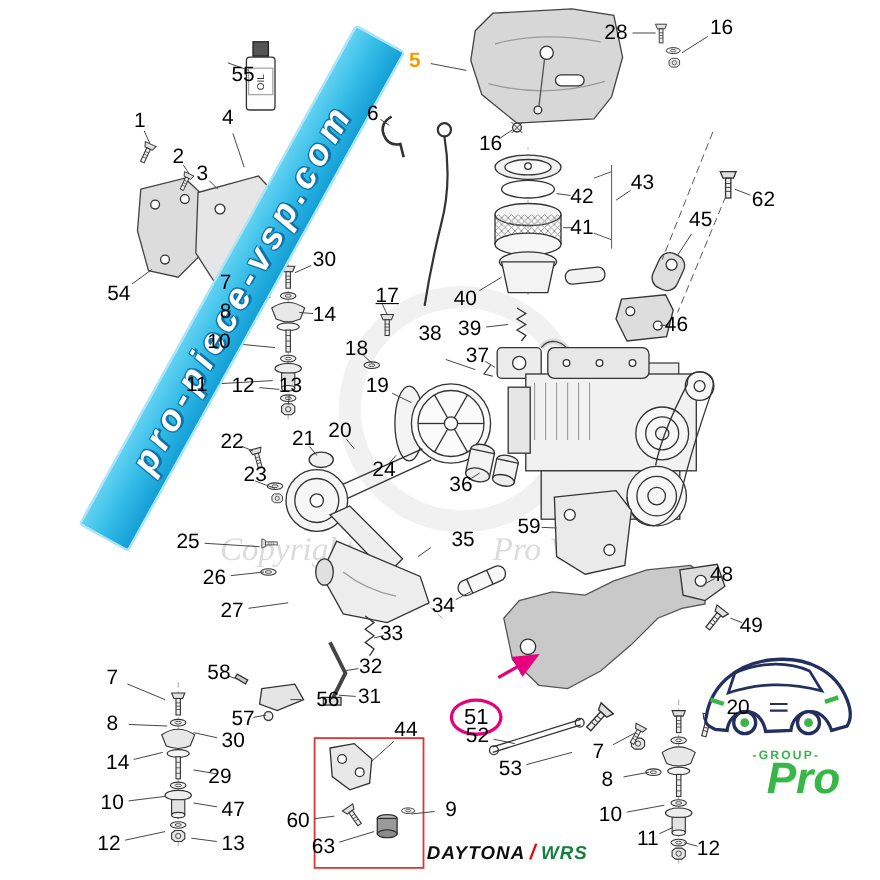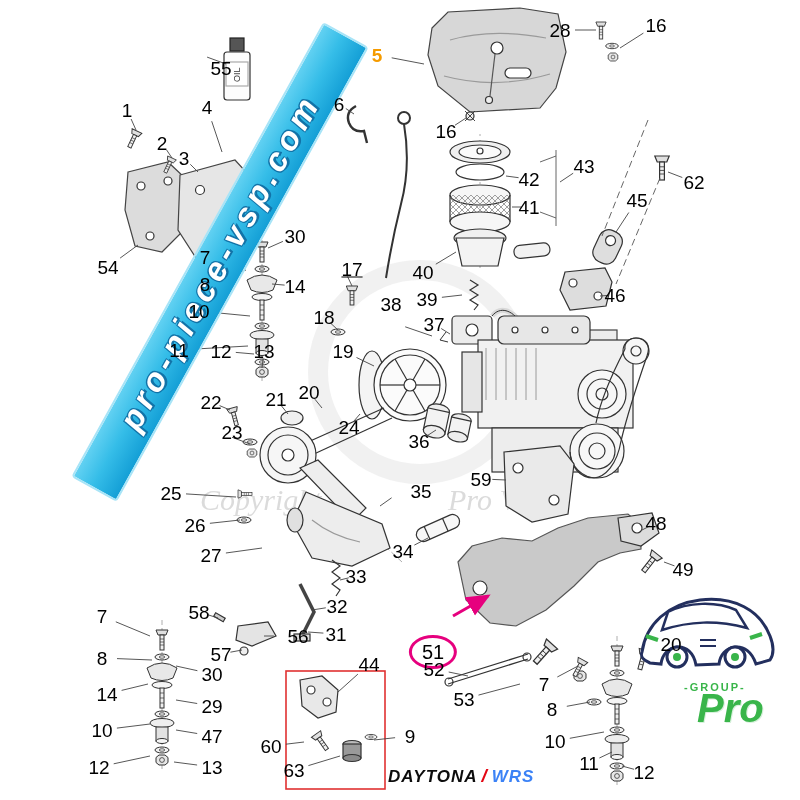--- a/index.html
+++ b/index.html
@@ -33,21 +33,21 @@
   .callout{position:absolute;transform:translate(-50%,-50%);font-size:19px;
     line-height:1;color:#000;white-space:nowrap;user-select:none}
   .callout.orange{color:#f59b00;font-weight:700}
   .callout.pink{border:3px solid #e6007e;border-radius:50%;padding:4px 10px;font-size:20px}
 
   
   .daytona{position:absolute;left:388px;top:765px;display:flex;align-items:baseline;
     font-weight:800;font-style:italic;font-size:17px;letter-spacing:1px}
   .daytona .d-name{color:#0c0c0c}
   .daytona .d-slash{color:#e30613;margin:0 4px;font-size:19px}
-  .daytona .d-wrs{color:#3b82f6}
+  .daytona .d-wrs{color:#15803d}
 
   .provsp-group{position:absolute;left:684px;top:681px;font-size:11px;font-weight:700;
     letter-spacing:2px;color:#39b54a}
   .provsp-pro{position:absolute;left:697px;top:688px;font-size:40px;font-weight:800;
     font-style:italic;color:#39b54a;line-height:1;
     text-shadow:1px 1px 0 #d7f0db}
   .provsp-vsp{position:absolute;left:700px;top:728px;font-size:40px;font-weight:800;
     font-style:italic;color:#39b54a;line-height:1;
     text-shadow:1px 1px 0 #d7f0db}
 </style>
@@ -491,21 +491,21 @@
       <div class="callout" style="left: 337px; top: 606px;">32</div>
       <div class="callout" style="left: 199px; top: 612px;">58</div>
       <div class="callout" style="left: 282px; top: 636px; margin-left: 16px;">56</div>
       <div class="callout" style="left: 336px; top: 634px;">31</div>
       <div class="callout" style="left: 221px; top: 654px;">57</div>
       <div class="callout pink" style="left: 433px; top: 652px;">51</div>
       <div class="callout" style="left: 102px; top: 616px;">7</div>
       <div class="callout" style="left: 102px; top: 658px;">8</div>
       <div class="callout" style="left: 212px; top: 674px;">30</div>
       <div class="callout" style="left: 107px; top: 694px;">14</div>
-      <div class="callout" style="left: 212px; top: 706px;">29</div>
+      <div class="callout" style="left: 200px; top: 706px;">29</div>
       <div class="callout" style="left: 369px; top: 664px;">44</div>
       <div class="callout" style="left: 434px; top: 669px;">52</div>
       <div class="callout" style="left: 464px; top: 699px;">53</div>
       <div class="callout" style="left: 544px; top: 684px;">7</div>
       <div class="callout" style="left: 671px; top: 644px;">20</div>
       <div class="callout" style="left: 552px; top: 709px;">8</div>
       <div class="callout" style="left: 102px; top: 730px;">10</div>
       <div class="callout" style="left: 212px; top: 736px;">47</div>
       <div class="callout" style="left: 271px; top: 746px;">60</div>
       <div class="callout" style="left: 410px; top: 736px;">9</div>

